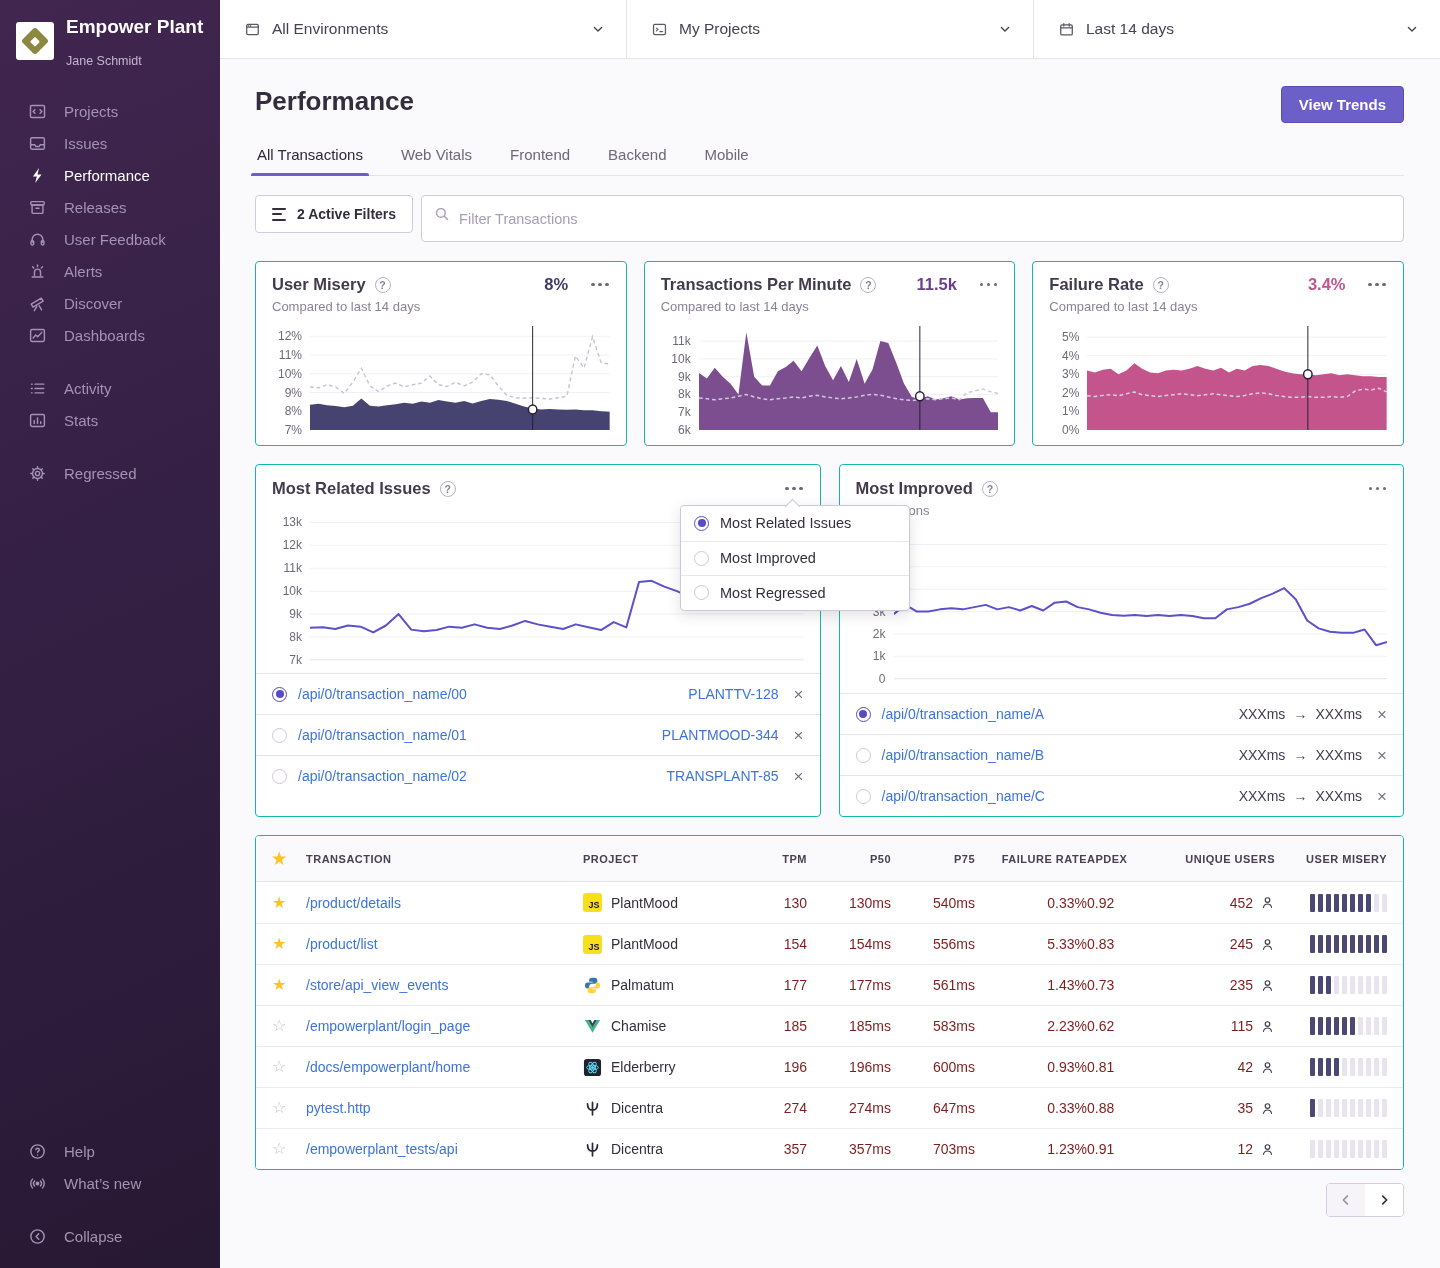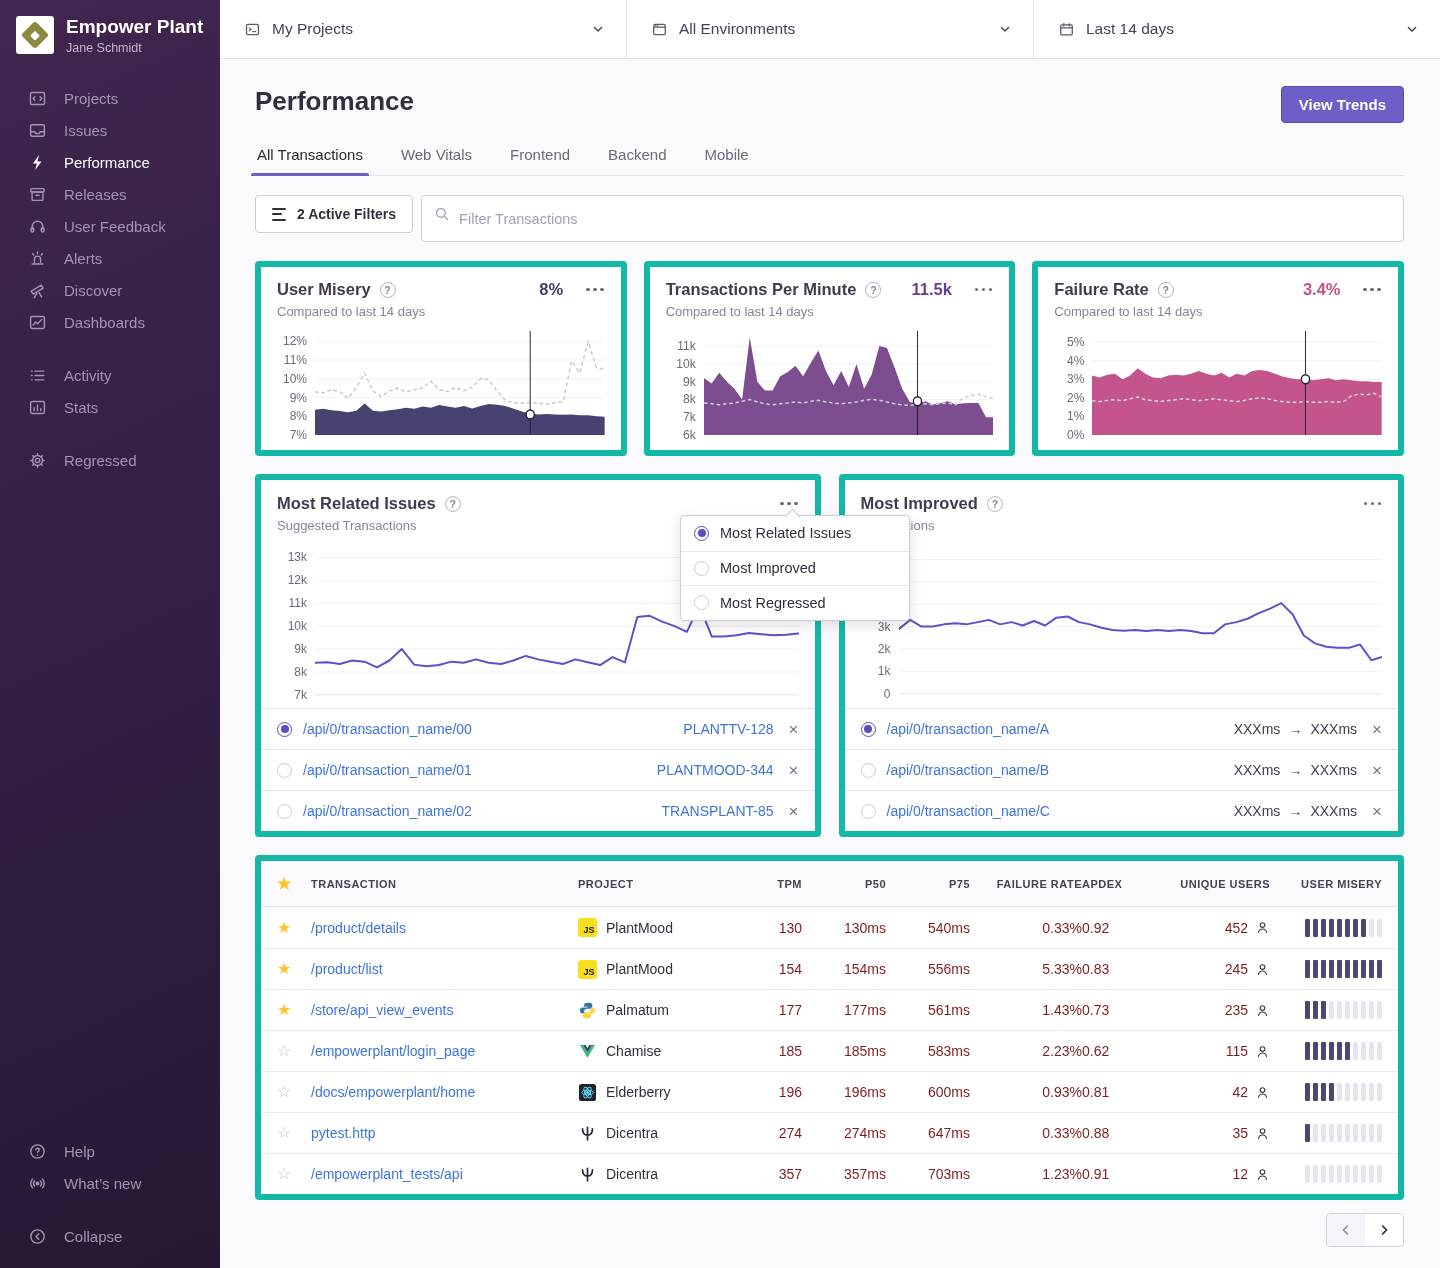--- a/index.html
+++ b/index.html
@@ -8,21 +8,21 @@
 svg{display:block}
 
 
 .sidebar{position:absolute;left:0;top:0;width:220px;height:1268px;display:flex;flex-direction:column;
   background:linear-gradient(155deg,#41264f 0%,#342044 45%,#271833 100%);color:#a89ab8;padding:15px 0 16px}
 .org{display:flex;gap:12px;padding:0 16px;align-items:center}
 .org-logo{width:38px;height:38px;background:#fff;border-radius:3px;display:flex;align-items:center;justify-content:center;flex:none}
 .diamond{width:20px;height:20px;background:#8c8840;border-radius:3px;transform:rotate(45deg);display:flex;align-items:center;justify-content:center}
 .diamond i{width:7px;height:7px;background:#fff;border-radius:1px;transform:rotate(0deg)}
 .org-name{font-weight:700;color:#fff;font-size:19px;line-height:1.25}
-.org-user{font-size:12.5px;color:#c2b5cf;margin-top:2px}
+.org-user{font-size:12.5px;color:#c2b5cf;margin-top:15px}
 .nav{margin-top:28px}
 .nav-item{display:flex;align-items:center;gap:17px;padding:6.5px 14px 6.5px 28px;font-size:15px;cursor:pointer;color:#a493b4}
 .nav-item svg{width:19px;height:19px;flex:none;stroke:currentColor;fill:none;stroke-width:1.5;stroke-linecap:round;stroke-linejoin:round}
 .nav-item.active{color:#fff}
 .nav-gap{height:21px}
 .sidebar-spacer{flex:1}
 
 
 .topbar{position:absolute;left:220px;top:0;width:1220px;height:59px;background:#fff;border-bottom:1px solid #e7e1ec;display:flex}
 .tb-select{flex:1;display:flex;align-items:center;gap:11px;padding:0 20px 0 24px;font-size:15.5px;color:#494054;cursor:pointer}
@@ -45,21 +45,21 @@
 .btn-filters{display:flex;align-items:center;gap:11px;background:#fff;border:1px solid #d2cbdb;border-radius:4px;padding:0 16px;height:38px;font-size:14px;font-weight:700;color:#342e3c;cursor:pointer;font-family:inherit}
 .filter-glyph{display:flex;flex-direction:column;gap:3.5px;align-items:flex-start}
 .filter-glyph i{height:2px;background:#342e3c;border-radius:1px;display:block}
 .filter-glyph i:nth-child(1){width:14px}.filter-glyph i:nth-child(2){width:10px}.filter-glyph i:nth-child(3){width:14px}
 .search{flex:1;position:relative}
 .search input{width:100%;height:47px;border:1px solid #d2cbdb;border-radius:4px;padding:0 12px 0 37px;font-size:14.5px;color:#2f2936;background:#fff;font-family:inherit}
 .search input::placeholder{color:#a79cb5}
 .search svg{position:absolute;left:13px;top:11px;width:16px;height:16px;color:#a79cb5;stroke:currentColor;fill:none;stroke-width:1.7;stroke-linecap:round}
 
 
-.card{background:#fff;border:6px solid #14b8a6;border-radius:4px}
+.card{background:#fff;border:1px solid #14b8a6;border-radius:4px}
 .metrics{display:grid;grid-template-columns:1fr 1fr 1fr;gap:17px;margin-top:19px}
 .metric-card{padding:13px 16px 15px}
 .card-head{display:flex;align-items:center;gap:9px}
 .card-title{font-size:16.5px;font-weight:600;color:#433a4d}
 .help-icon{width:16px;height:16px;border:1.5px solid #b9b1c6;border-radius:50%;color:#8a8296;font-size:10.5px;font-weight:700;display:flex;align-items:center;justify-content:center;cursor:pointer;flex:none}
 .metric-value{margin-left:auto;font-size:16.5px;font-weight:600}
 .v-misery{color:#3f3b63}.v-tpm{color:#6a3f8f}.v-fail{color:#c2548c}
 .dots{display:flex;gap:3.5px;margin-left:13px;cursor:pointer;padding:5px 1px}
 .dots i{width:3.5px;height:3.5px;border-radius:50%;background:#6f6878}
 .card-sub{font-size:13px;color:#8a8296;margin-top:5px}
@@ -250,35 +250,35 @@
           <path d="M11.3 7.2 8.5 10l2.8 2.8"></path>
         </svg>
       <span>Collapse</span>
     </div>
   </div>
 </nav>
 
 <header class="topbar">
   <div class="tb-select">
     <svg class="glyph" viewBox="0 0 20 20">
+        <rect x="3.2" y="4" width="13.6" height="12" rx="1.5"></rect>
+        <path d="M3.2 7.2h13.6M5.6 5.6h.01M7.8 5.6h.01"></path>
+      </svg>
+    <span>All Environments</span>
+    <span class="tb-spacer"></span>
+    <svg class="chev" viewBox="0 0 20 20">
+        <path d="M5.5 8 10 12.5 14.5 8"></path>
+      </svg>
+  </div>
+  <div class="tb-select">
+    <svg class="glyph" viewBox="0 0 20 20">
         <rect x="3" y="4" width="14" height="12" rx="1.5"></rect>
         <path d="M6.4 8.4 8.2 10l-1.8 1.6M10.4 12.4h3.2"></path>
       </svg>
     <span>My Projects</span>
-    <span class="tb-spacer"></span>
-    <svg class="chev" viewBox="0 0 20 20">
-        <path d="M5.5 8 10 12.5 14.5 8"></path>
-      </svg>
-  </div>
-  <div class="tb-select">
-    <svg class="glyph" viewBox="0 0 20 20">
-        <rect x="3.2" y="4" width="13.6" height="12" rx="1.5"></rect>
-        <path d="M3.2 7.2h13.6M5.6 5.6h.01M7.8 5.6h.01"></path>
-      </svg>
-    <span>All Environments</span>
     <span class="tb-spacer"></span>
     <svg class="chev" viewBox="0 0 20 20">
         <path d="M5.5 8 10 12.5 14.5 8"></path>
       </svg>
   </div>
   <div class="tb-select">
     <svg class="glyph" viewBox="0 0 20 20">
         <rect x="3.2" y="4.6" width="13.6" height="11.8" rx="1.5"></rect>
         <path d="M6.8 3.2v2.8M13.2 3.2v2.8M3.2 8.2h13.6"></path>
       </svg>
@@ -443,21 +443,20 @@
     <section class="card panel">
       <div class="card-head panel-head">
         <span class="card-title">Most Related Issues</span>
         <span class="help-icon">?</span>
         <span class="dots" style="margin-left:auto">
             <i></i>
             <i></i>
             <i></i>
           </span>
       </div>
-      <div class="card-sub panel-head">Suggested Transactions</div>
       <div class="panel-chart">
         <div class="ylabels" style="height:150px">
             <span style="top: 7.63%;">13k</span>
             <span style="top: 22.9%;">12k</span>
             <span style="top: 38.17%;">11k</span>
             <span style="top: 53.44%;">10k</span>
             <span style="top: 68.7%;">9k</span>
             <span style="top: 83.97%;">8k</span>
             <span style="top: 99.24%;">7k</span>
           </div>

